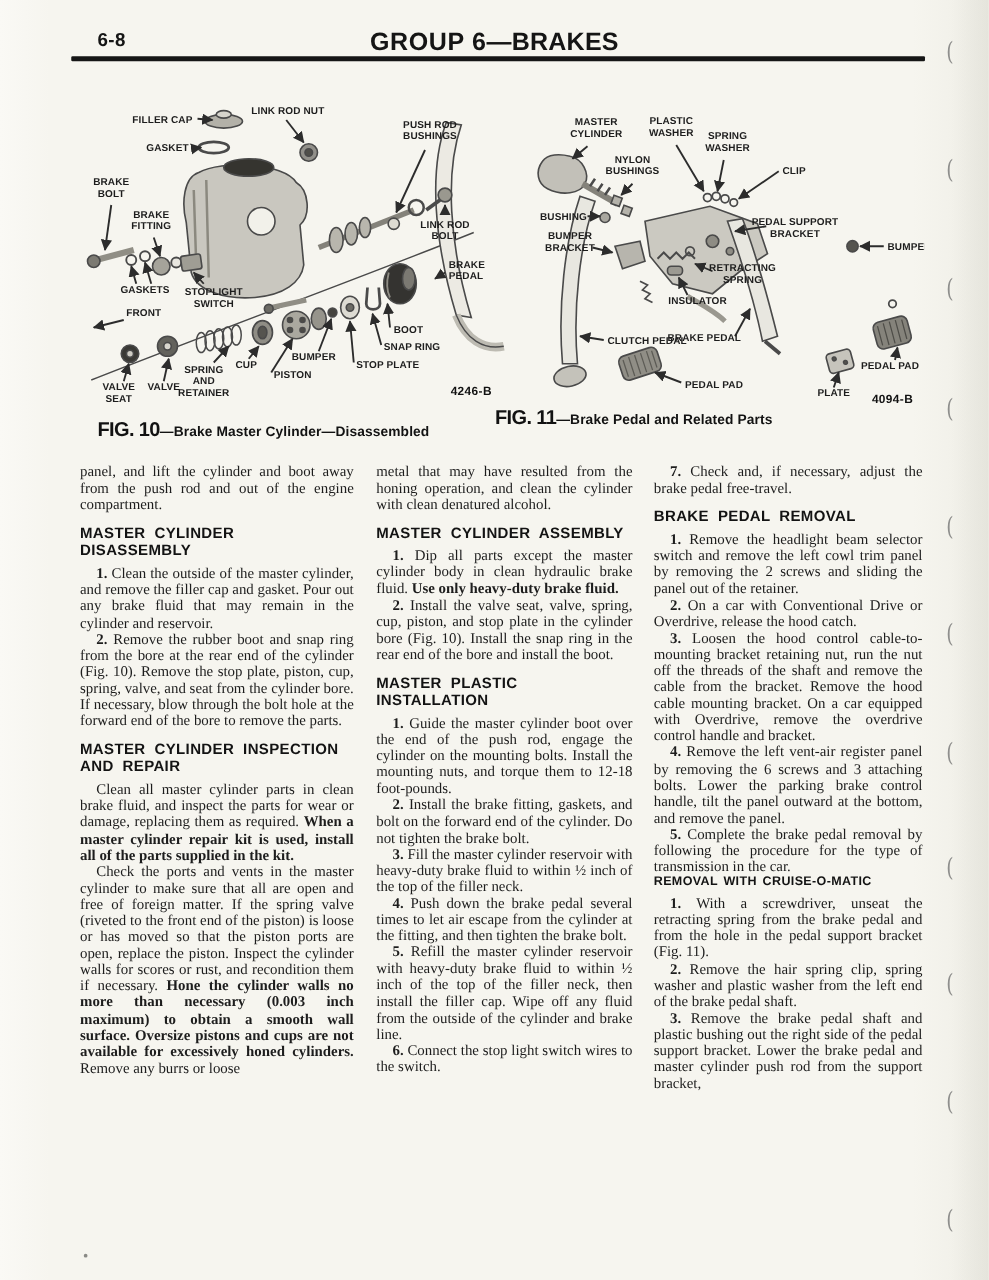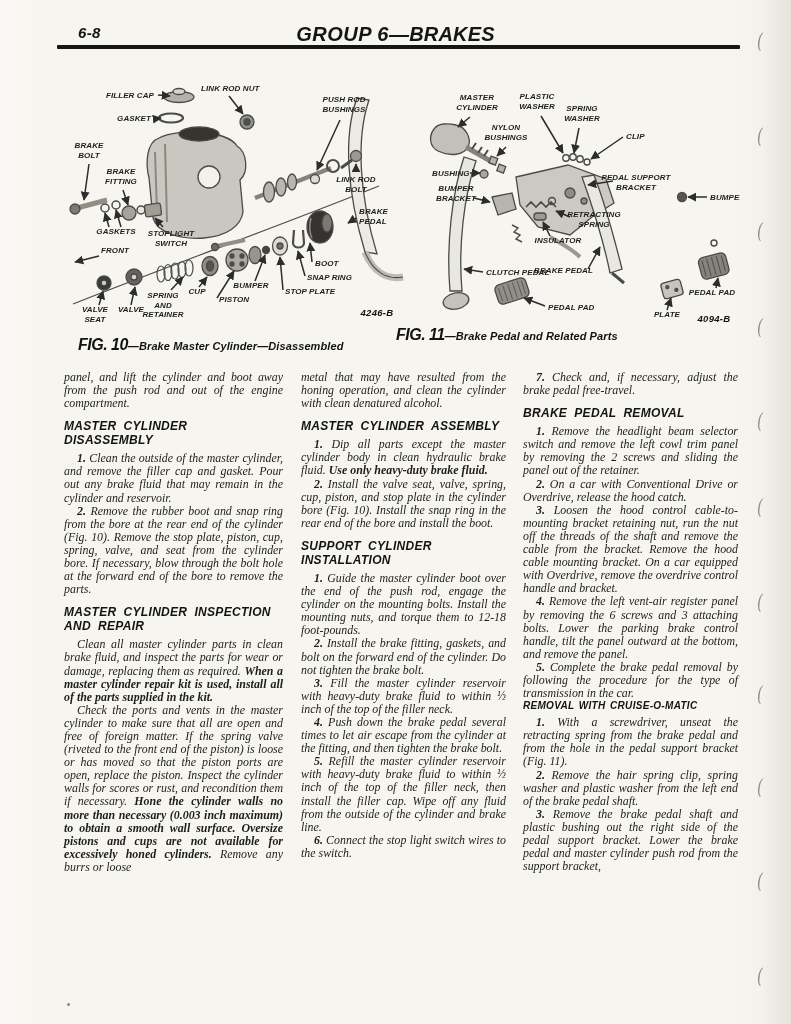--- a/index.html
+++ b/index.html
@@ -1,18 +1,18 @@
 <!DOCTYPE html>
 <html><head>
 <meta charset="utf-8">
 <style>
   html,body{margin:0;padding:0;}
   body{width:791px;height:1024px;background:#e8e6df;font-family:"Liberation Serif",serif;}
   .page{position:relative;width:791px;height:1024px;background:#f6f5ef;overflow:hidden;
-        background-image:linear-gradient(90deg, #faf9f5 0px, #f6f5ef 40px, #f6f5ef 730px, #efeee6 791px);font-style:italic;}
+        background-image:linear-gradient(90deg, #faf9f5 0px, #f6f5ef 40px, #f6f5ef 730px, #efeee6 791px);}
   .hdr-num{position:absolute;left:78px;top:24px;font-family:"Liberation Sans",sans-serif;
            font-weight:bold;font-size:15px;color:#151515;letter-spacing:0.3px;}
   .hdr-title{position:absolute;left:0;top:23px;width:791px;text-align:center;color:#151515;
              font-family:"Liberation Sans",sans-serif;font-size:20px;}
   .hdr-bold{font-weight:bold;letter-spacing:0.5px;}
   .hdr-rest{font-weight:600;letter-spacing:0.2px;}
   .rule{position:absolute;left:57px;top:45px;width:683px;height:3.5px;background:#161616;border-radius:1px;}
   .figsvg{position:absolute;}
   .figlabel{font-family:"Liberation Sans",sans-serif;font-weight:bold;font-size:8px;fill:#1d1d1d;letter-spacing:0.1px;}
   .figcode{font-family:"Liberation Sans",sans-serif;font-weight:bold;font-size:9.5px;fill:#111;letter-spacing:0.3px;}
@@ -242,21 +242,21 @@
       <p class="ind"><b>2.</b><span> Remove the rubber boot and snap ring from the bore at the rear end of the cylinder (Fig. 10). Remove the stop plate, piston, cup, spring, valve, and seat from the cylinder bore. If necessary, blow through the bolt hole at the forward end of the bore to remove the parts.</span></p>
       <div class="heading">MASTER CYLINDER INSPECTION AND REPAIR</div>
       <p class="ind"><span>Clean all master cylinder parts in clean brake fluid, and inspect the parts for wear or damage, replacing them as required. </span><b>When a master cylinder repair kit is used, install all of the parts supplied in the kit.</b></p>
       <p class="ind"><span>Check the ports and vents in the master cylinder to make sure that all are open and free of foreign matter. If the spring valve (riveted to the front end of the piston) is loose or has moved so that the piston ports are open, replace the piston. Inspect the cylinder walls for scores or rust, and recondition them if necessary. </span><b>Hone the cylinder walls no more than necessary (0.003 inch maximum) to obtain a smooth wall surface. Oversize pistons and cups are not available for excessively honed cylinders.</b><span> Remove any burrs or loose</span></p>
     </div>
   <div class="col" style="left:301px;width:205px">
       <p><span>metal that may have resulted from the honing operation, and clean the cylinder with clean denatured alcohol.</span></p>
       <div class="heading">MASTER CYLINDER ASSEMBLY</div>
       <p class="ind"><b>1.</b><span> Dip all parts except the master cylinder body in clean hydraulic brake fluid. </span><b>Use only heavy-duty brake fluid.</b></p>
       <p class="ind"><b>2.</b><span> Install the valve seat, valve, spring, cup, piston, and stop plate in the cylinder bore (Fig. 10). Install the snap ring in the rear end of the bore and install the boot.</span></p>
-      <div class="heading">SUPPORT CYLINDER INSTALLATION</div>
+      <div class="heading">MASTER PLASTIC INSTALLATION</div>
       <p class="ind"><b>1.</b><span> Guide the master cylinder boot over the end of the push rod, engage the cylinder on the mounting bolts. Install the mounting nuts, and torque them to 12-18 foot-pounds.</span></p>
       <p class="ind"><b>2.</b><span> Install the brake fitting, gaskets, and bolt on the forward end of the cylinder. Do not tighten the brake bolt.</span></p>
       <p class="ind"><b>3.</b><span> Fill the master cylinder reservoir with heavy-duty brake fluid to within ½ inch of the top of the filler neck.</span></p>
       <p class="ind"><b>4.</b><span> Push down the brake pedal several times to let air escape from the cylinder at the fitting, and then tighten the brake bolt.</span></p>
       <p class="ind"><b>5.</b><span> Refill the master cylinder reservoir with heavy-duty brake fluid to within ½ inch of the top of the filler neck, then install the filler cap. Wipe off any fluid from the outside of the cylinder and brake line.</span></p>
       <p class="ind"><b>6.</b><span> Connect the stop light switch wires to the switch.</span></p>
     </div>
   <div class="col" style="left:523px;width:215px">
       <p class="ind"><b>7.</b><span> Check and, if necessary, adjust the brake pedal free-travel.</span></p>
       <div class="heading">BRAKE PEDAL REMOVAL</div>

